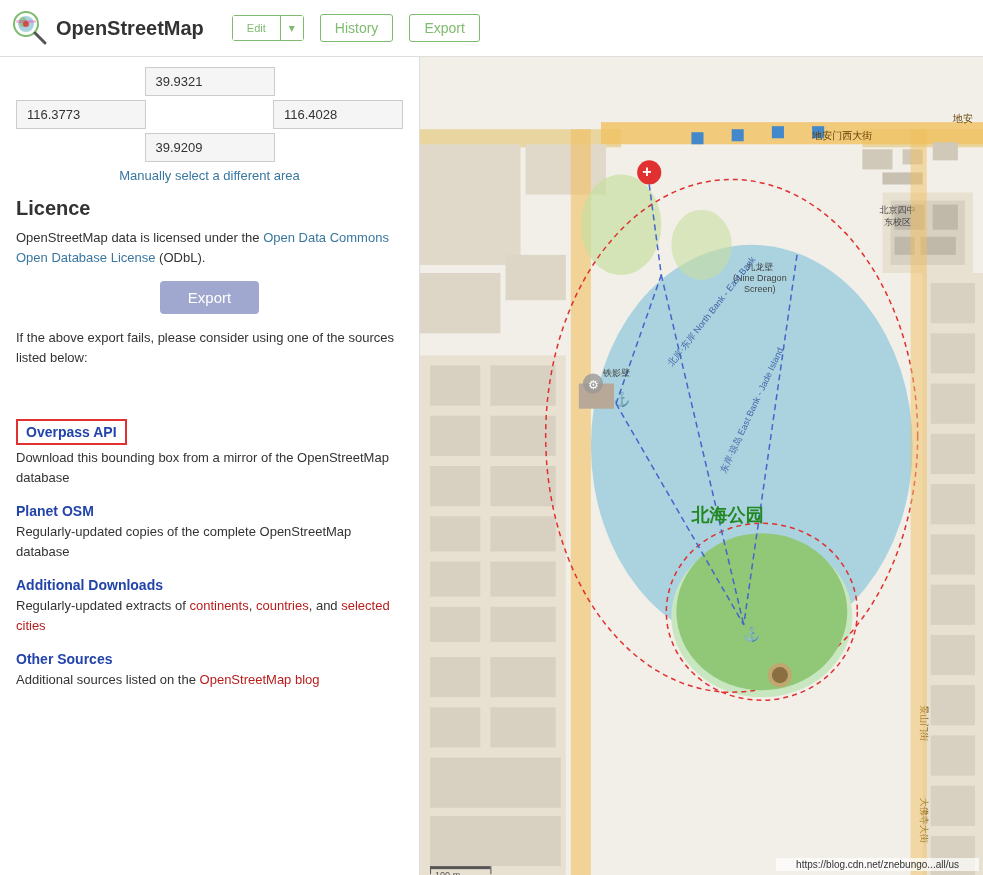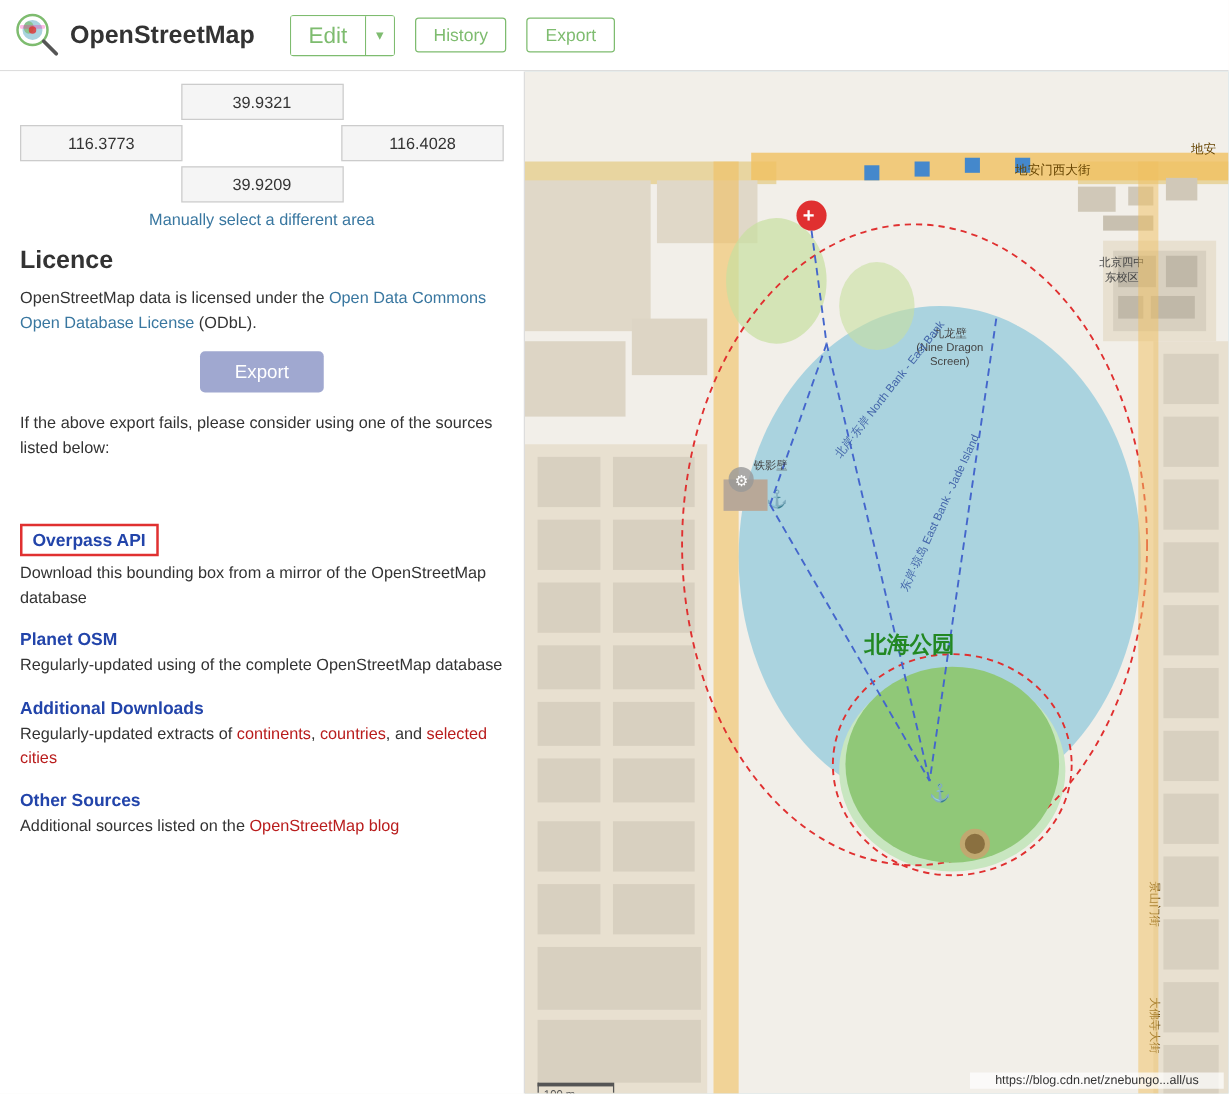--- a/index.html
+++ b/index.html
@@ -44,21 +44,21 @@
       display: flex;
       border: 1px solid #7ebc6f;
       border-radius: 3px;
     }
     #edit-btn {
       border: none;
       background: #fff;
       color: #7ebc6f;
       padding: 5px 14px;
       cursor: pointer;
-      font-size: 18px;
+      font-size: 11px;
       border-right: 1px solid #7ebc6f;
       text-align: right;
     }
     #edit-arrow-btn {
       border: none;
       background: #fff;
       color: #7ebc6f;
       padding: 5px 8px;
       cursor: pointer;
       font-size: 12px;
@@ -91,21 +91,20 @@
       justify-content: space-between;
       margin-bottom: 4px;
     }
     .coord-input {
       border: 1px solid #ccc;
       background: #f5f5f5;
       padding: 6px 10px;
       font-size: 13px;
       color: #333;
       width: 130px;
-      text-align: center;
     }
     .manually-select {
       color: #3977a0;
       text-align: center;
       font-size: 13px;
       margin: 6px 0 14px 0;
       cursor: pointer;
       display: block;
     }
 
@@ -247,21 +246,21 @@
 
     <div>
 
       <div class="source-item">
         <a class="source-link highlighted">Overpass API</a>
         <p class="source-desc">Download this bounding box from a mirror of the OpenStreetMap database</p>
       </div>
 
       <div class="source-item">
         <a class="source-link">Planet OSM</a>
-        <p class="source-desc">Regularly-updated using of the complete OpenStreetMap database</p>
+        <p class="source-desc">Regularly-updated copies of the complete OpenStreetMap database</p>
       </div>
 
       <div class="source-item">
         <a class="source-link">Additional Downloads</a>
         <p class="source-desc">Regularly-updated extracts of <a href="#">continents</a>, <a href="#">countries</a>, and <a href="#">selected cities</a></p>
       </div>
 
       <div class="source-item">
         <a class="source-link">Other Sources</a>
         <p class="source-desc">Additional sources listed on the <a href="#">OpenStreetMap blog</a></p>

